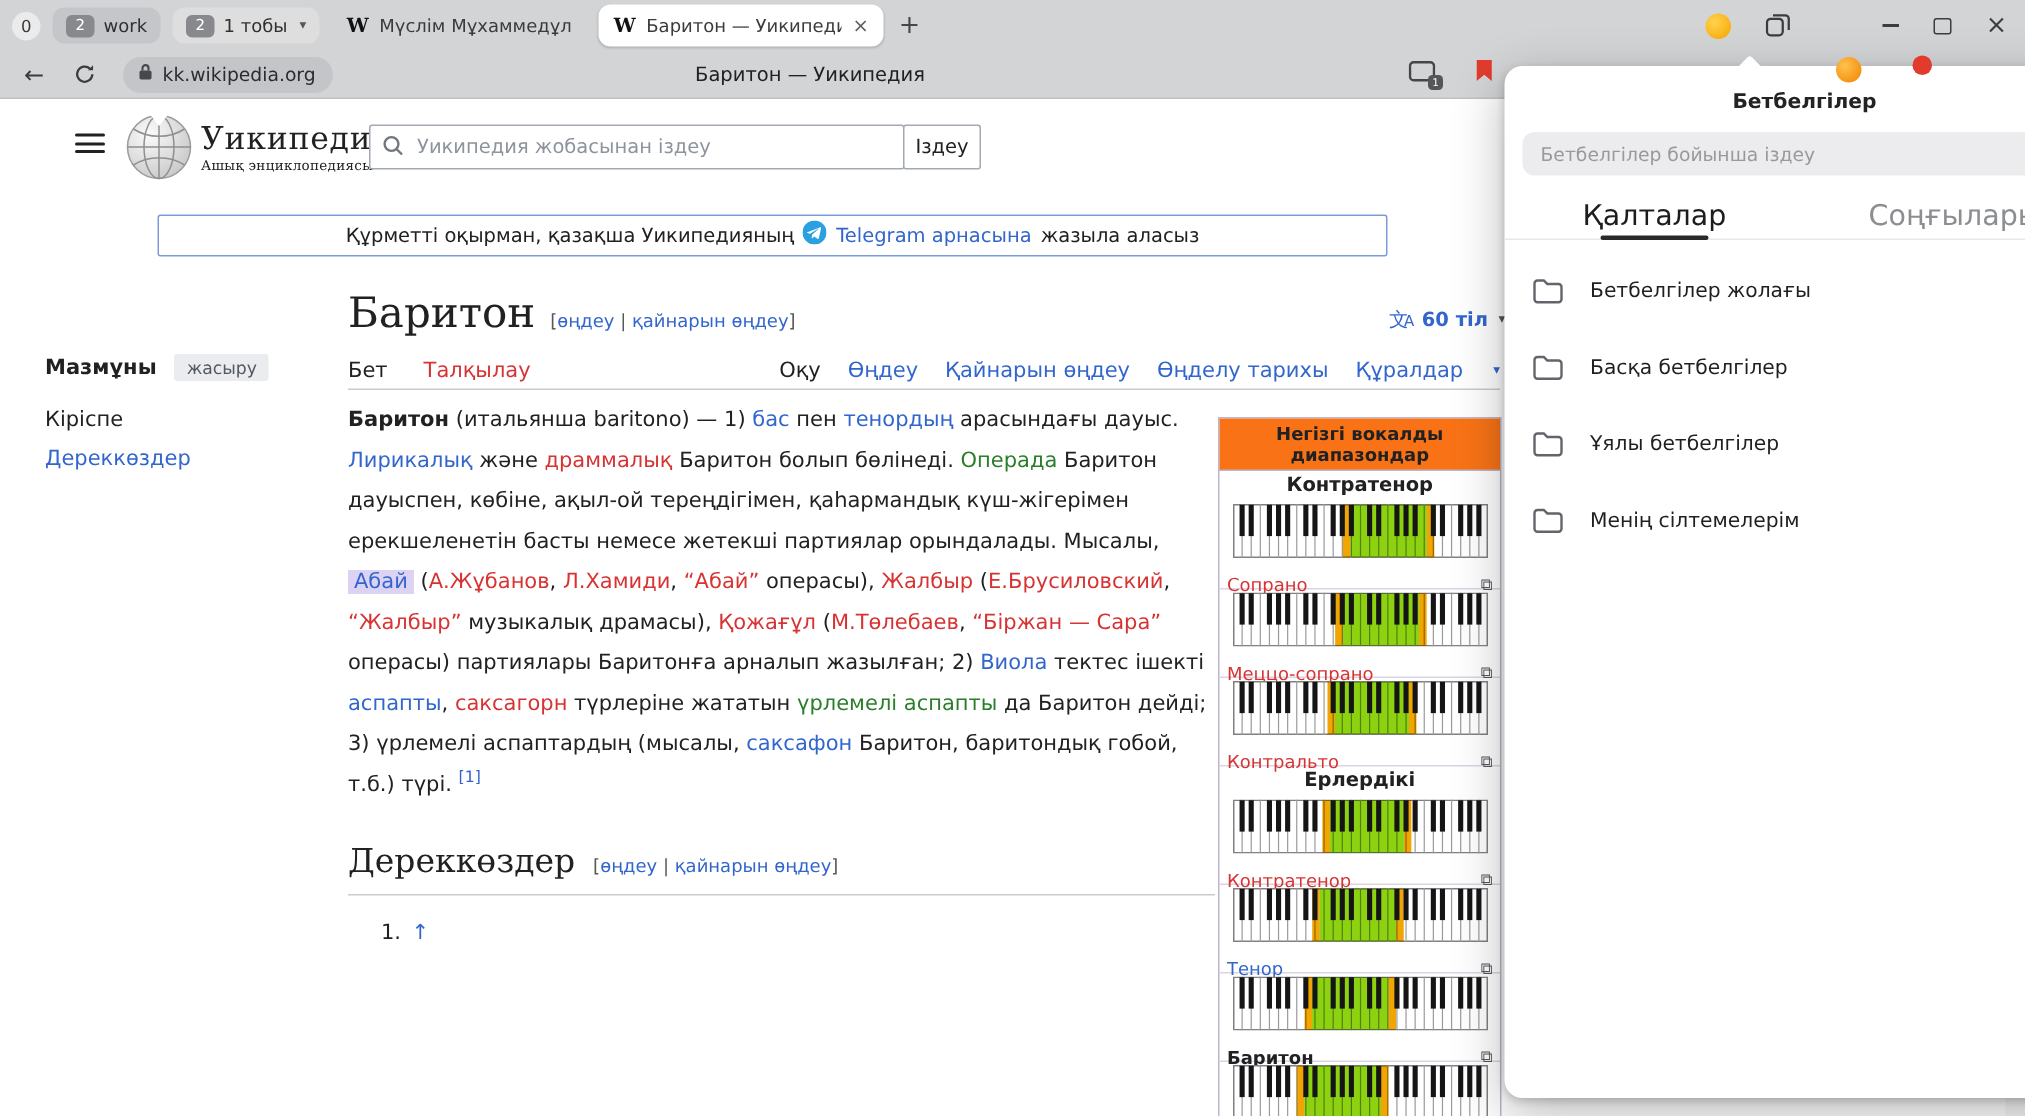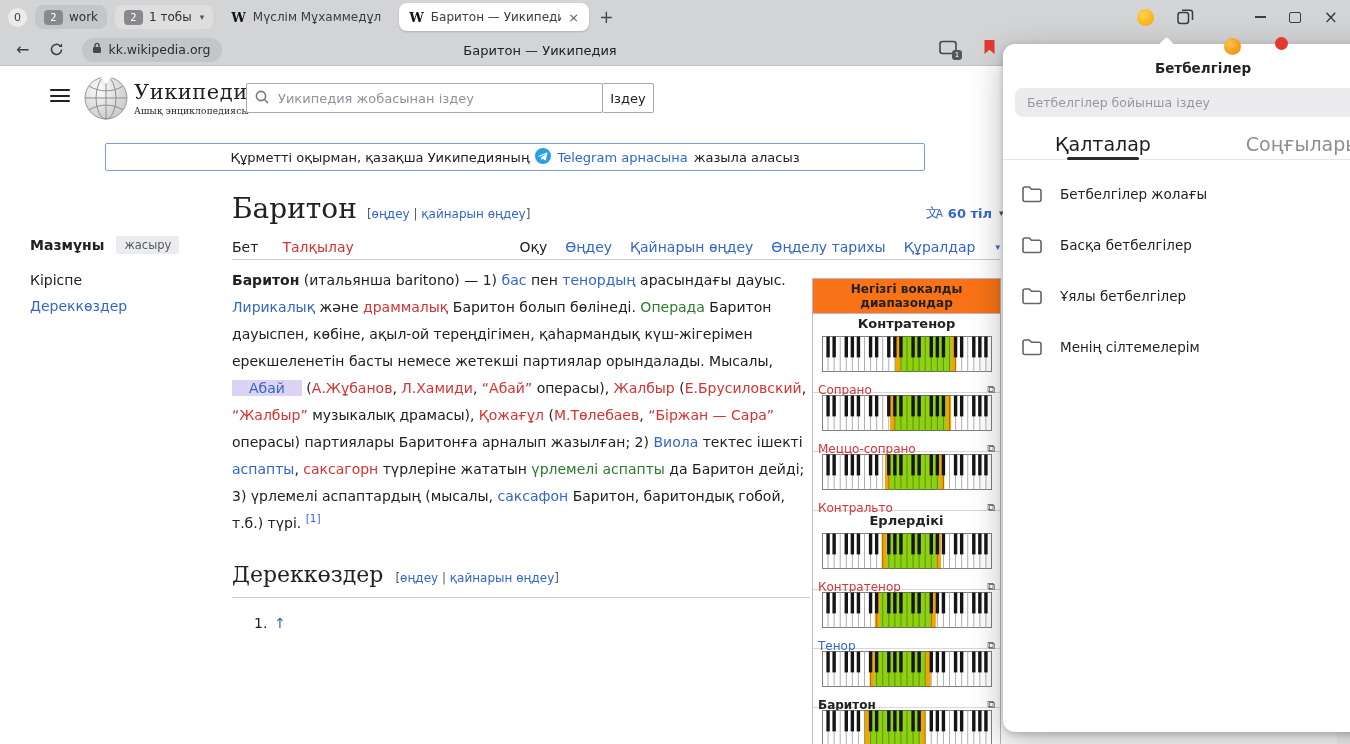--- a/index.html
+++ b/index.html
@@ -84,21 +84,21 @@
   .toc .hd{display:flex;align-items:center;gap:12px;font-weight:bold;}
   .toc .hide{font-weight:normal;font-size:11.5px;color:#54595d;background:#eaecf0;border-radius:2px;padding:2px 8px;}
   .toc .it1{margin-top:18px;color:#202122;}
   .toc .it2{margin-top:10px;color:#3366cc;}
   .col{position:absolute;left:232px;top:201px;width:578px;font-size:14px;line-height:27px;}
   .col p{margin:0;}
   .seg-b{font-weight:bold;}
   .seg-blue{color:#3366cc;}
   .seg-red{color:#d73333;}
   .seg-green{color:#2a7d2a;}
-  .seg-hl{background:#dcd2f4;color:#3366cc;padding:0 17px;}
+  .seg-hl{background:#dcd2f4;color:#3366cc;padding:0 4px;}
   .seg-sup{color:#3366cc;vertical-align:super;font-size:10.5px;line-height:0;}
   .seg-g{color:#54595d;}
   .h2row{margin-top:24px;display:flex;align-items:baseline;gap:12px;border-bottom:1px solid #c8ccd1;padding-bottom:5px;}
   .h2{font-family:"DejaVu Serif","Liberation Serif",serif;font-size:22px;font-weight:normal;margin:0;}
   .reflist{margin-top:12px;padding-left:22px;}
   .ref{display:flex;gap:7px;align-items:baseline;}
   .ref .up{color:#3366cc;}
   .ref .gl{color:#2a7d2a;}
 
   

